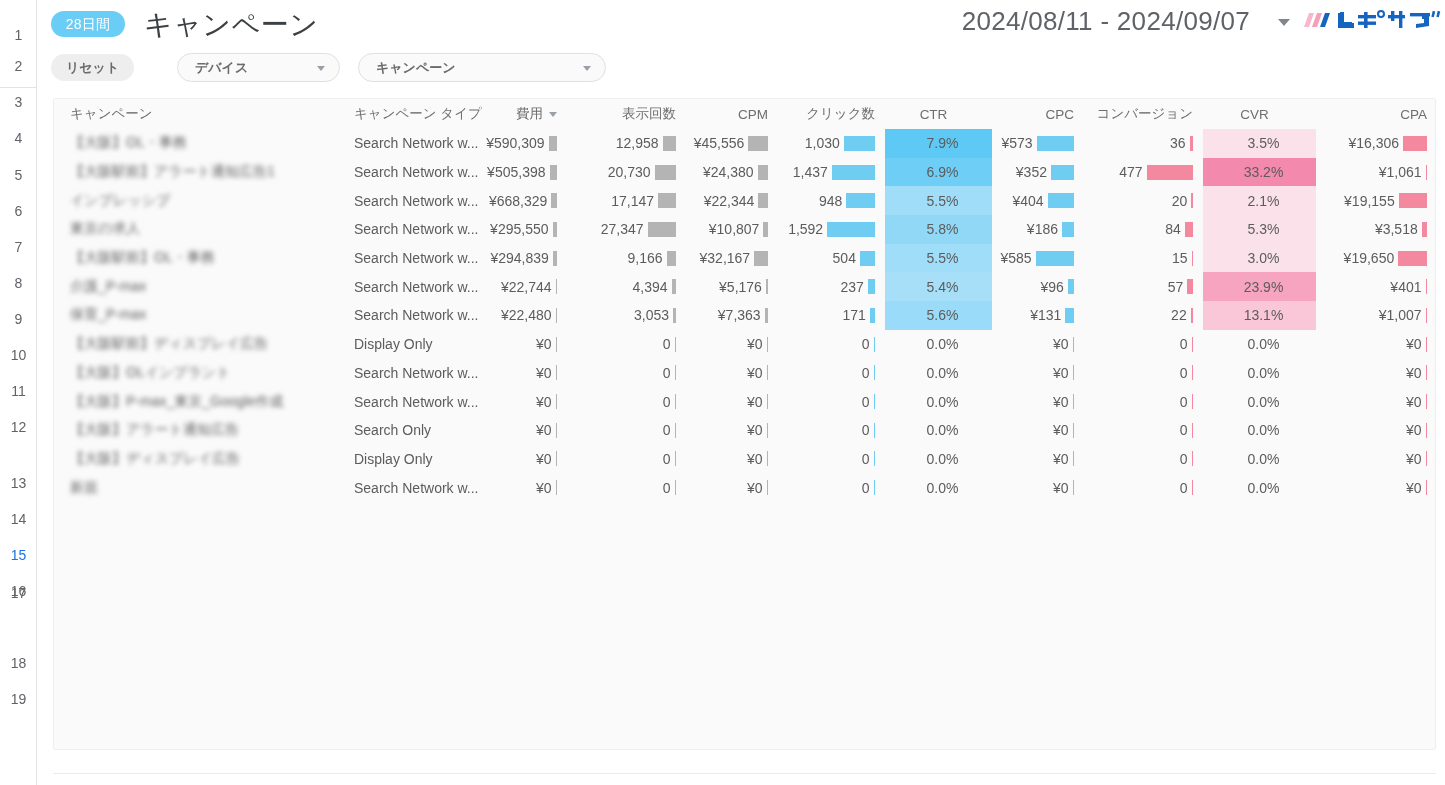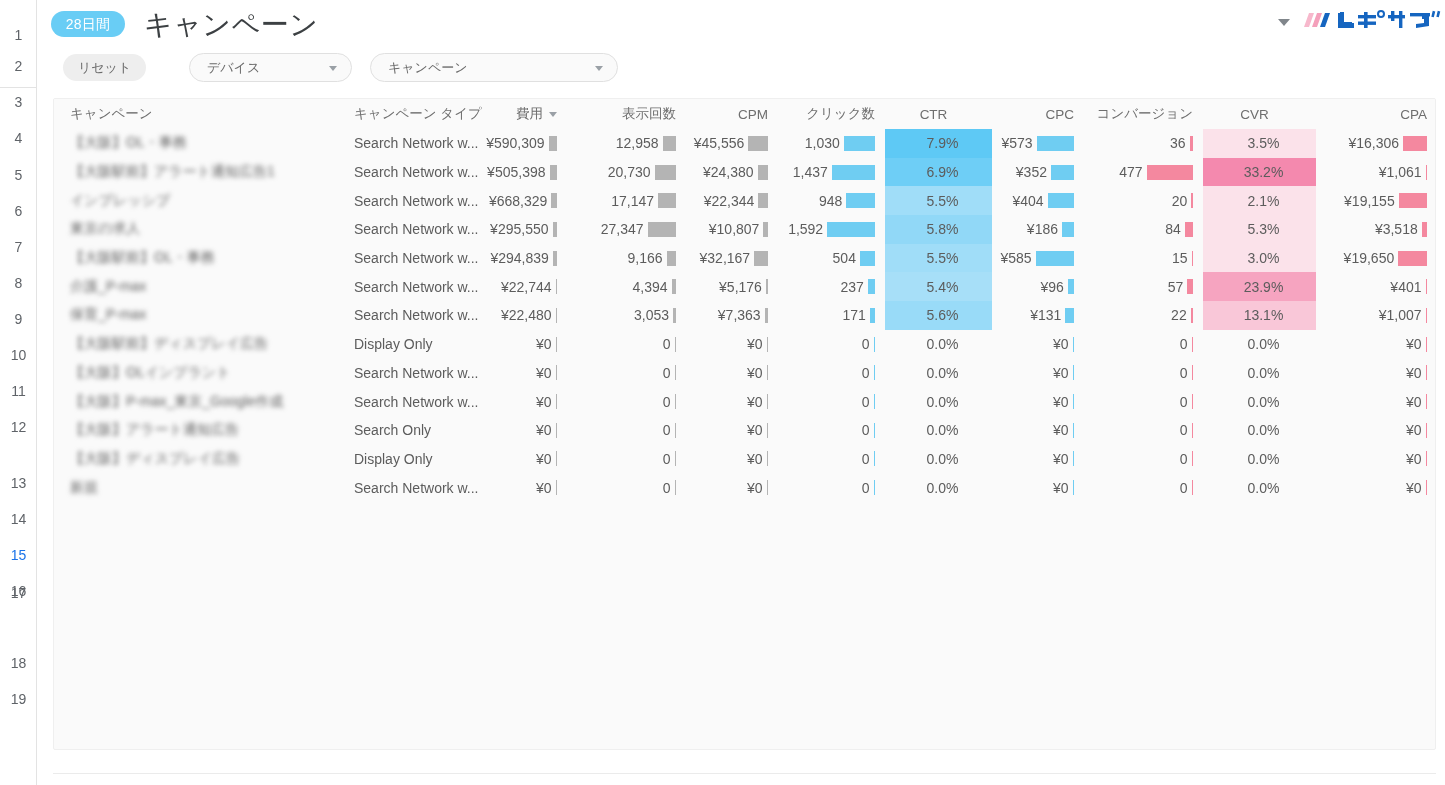--- a/index.html
+++ b/index.html
@@ -90,22 +90,22 @@
     border-right: 6px solid transparent;
     border-top: 7px solid #80868b;
   }
   #brand-logo {
     position: absolute; right: 3px; top: 7px;
     width: 140px; height: 26px;
   }
 
   
   #filter-bar {
-    position: absolute; left: 12px; top: 45px;
-    width: 1263px; height: 44px;
+    position: absolute; left: 0; top: 45px;
+    width: 1263px; height: 44px; font-weight: bold;
   }
   #reset-chip {
     position: absolute; left: 13px; top: 9px;
     height: 27px; padding: 0 15px;
     background: #eeeeee;
     border-radius: 14px;
     font-size: 13px;
     color: #6b6b6b;
     line-height: 27px;
   }
@@ -281,20 +281,21 @@
     <div class="gutter-num" style="top: 653px;">18</div>
     <div class="gutter-num" style="top: 689px;">19</div>
     <div class="gutter-divider" style="top: 87px;"></div>
   </div>
 
 <div id="report">
 
   <div id="header-bar">
     <div id="period-badge">28日間</div>
     <div id="report-title">キャンペーン</div>
+    <div id="date-range">2024/08/11 - 2024/09/07</div>
     <div id="date-caret"></div>
     <div id="brand-logo">
       <svg viewBox="0 0 140 26" width="140" height="26" aria-hidden="true">
 
         <polygon points="2,20 7,20 12,6 7,6" fill="#f7b8cc"></polygon>
         <polygon points="10,20 15,20 20,6 15,6" fill="#f4a0bb"></polygon>
         <polygon points="18,20 23,20 28,6 23,6" fill="#1565c0"></polygon>
 
         <polygon points="30,5 38,5 38,19 50,19 50,15 42,15 42,5 42,5" fill="#1565c0"></polygon>
         <polygon points="31,6 36,6 36,21 52,21 52,16 41,16 41,6" fill="#1565c0"></polygon>

